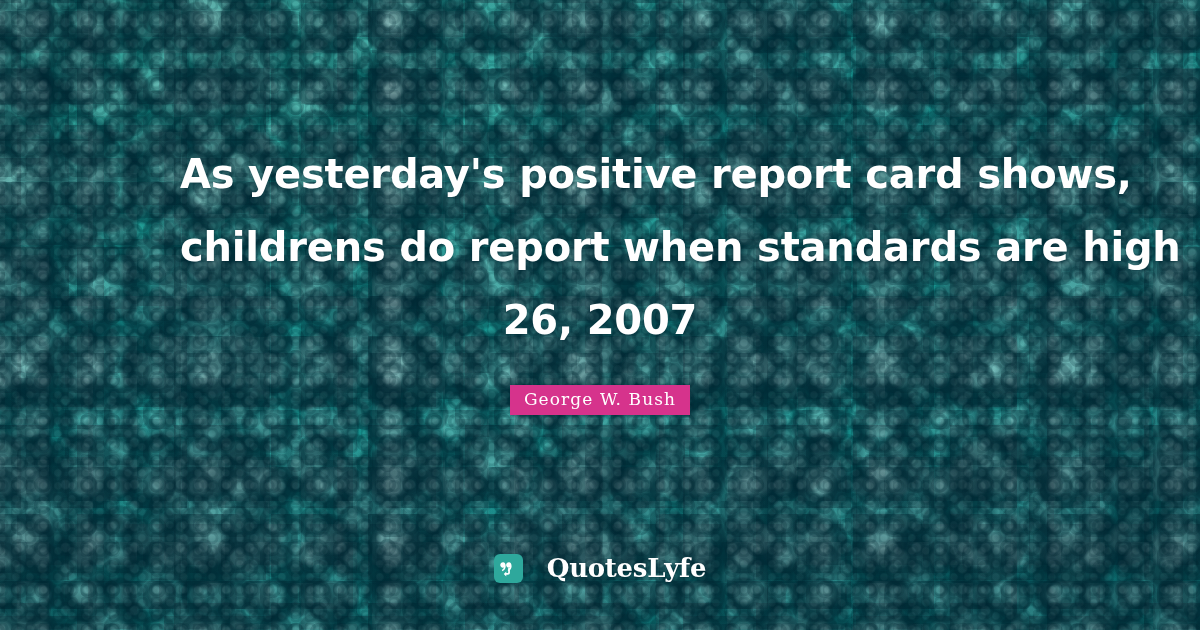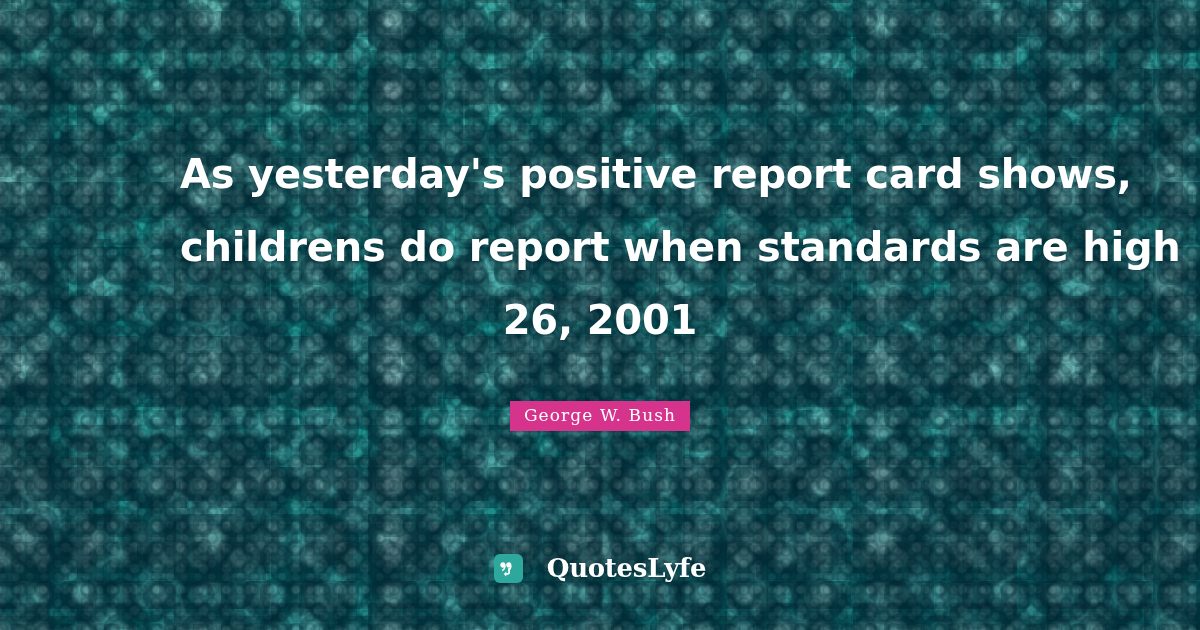--- a/index.html
+++ b/index.html
@@ -105,21 +105,21 @@
     font-family: "DejaVu Sans", sans-serif;
     font-weight: bold;
     font-size: 40px;
     line-height: 73px;
     letter-spacing: -0.2px;
     text-shadow: 0 1px 3px rgba(0,40,50,0.45);
   }
   .quote .qline { display: block; white-space: nowrap; }
 
   .author-wrap {
-    margin-top: 44px;
+    margin-top: 28px;
     display: flex;
     justify-content: center;
   }
   .author {
     display: inline-block;
     background: #d6338c;
     color: #ffffff;
     font-family: "DejaVu Serif", serif;
     font-size: 17px;
     letter-spacing: 1.1px;
@@ -170,21 +170,21 @@
   <div class="drops d3"></div>
   <div class="drops d4"></div>
   <div class="drops d5"></div>
   <div class="vignette"></div>
 
   <div class="content">
 
     <div class="quote">
       <span class="qline">As yesterday's positive report card shows,</span>
       <span class="qline">childrens do report when standards are high</span>
-      <span class="qline">26, 2001</span>
+      <span class="qline">26, 2007</span>
     </div>
 
     <div class="author-wrap">
       <span class="author">George W. Bush</span>
     </div>
 
     <div class="logo">
       <span class="logo-mark">
         <svg width="19" height="19" viewBox="0 0 24 24" aria-hidden="true">
           <path d="M5.2 4.2c-2.1 0-3.6 1.5-3.6 3.5 0 1.9 1.4 3.3 3.3 3.3 .5 0 .9-.1 1.2-.2 -.3 1.3-1.3 2.4-2.6 3l1 1.6c2.4-1.1 4-3.4 4-6.2 0-3.1-1.4-5-3.3-5z" fill="#ffffff"></path>

